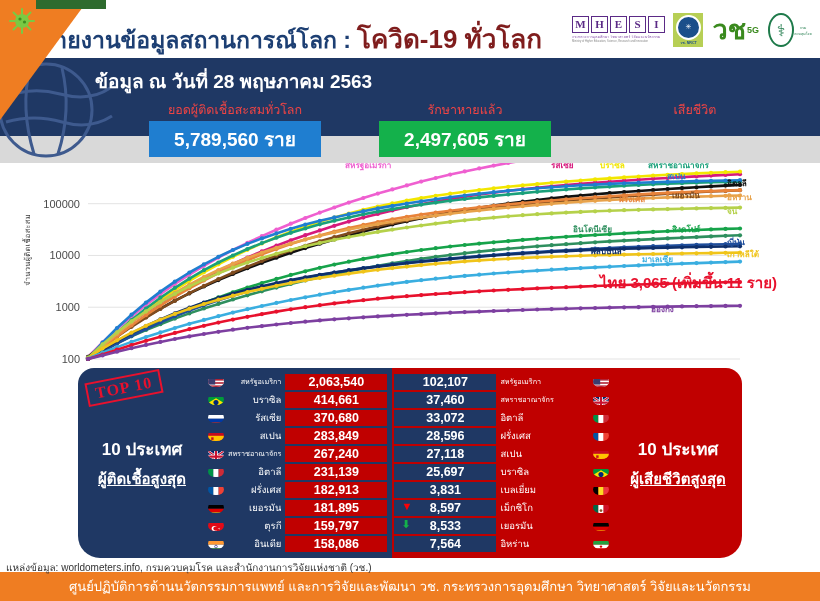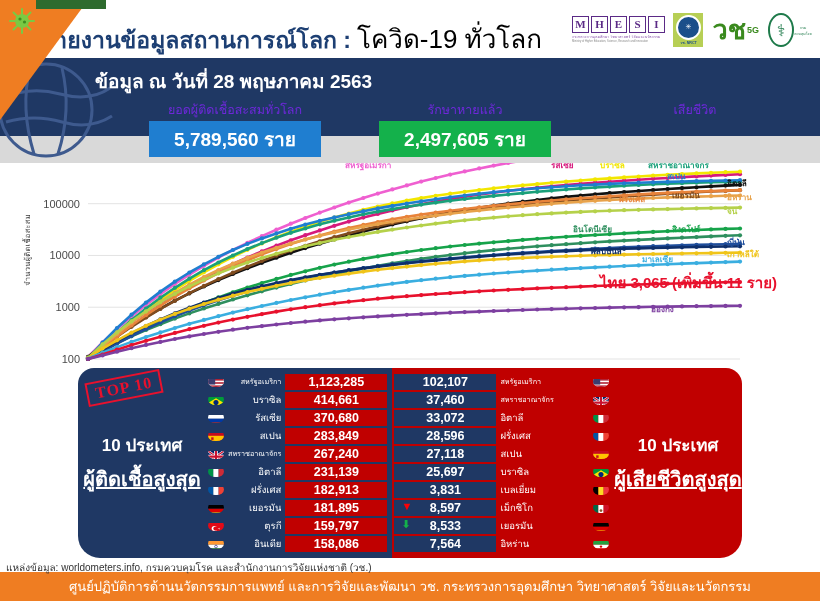--- a/index.html
+++ b/index.html
@@ -13,21 +13,21 @@
   
   .wedge{position:absolute;left:0;top:0;width:96px;height:120px;
          background:#ef7d22;clip-path:polygon(0 0,88px 0,0 120px);z-index:4;}
   .green-strip{position:absolute;left:36px;top:0;width:70px;height:9px;background:#2e6b2e;z-index:5;}
   .virus{position:absolute;left:9px;top:8px;width:26px;height:26px;z-index:6;}
 
   
   .header{position:absolute;left:0;top:9px;width:820px;height:49px;background:#fff;z-index:3;}
   .title-wrap{position:absolute;left:42px;top:9px;display:flex;align-items:baseline;gap:6px;}
   .t-main{font-size:23px;font-weight:bold;color:#1d3f73;letter-spacing:0px;white-space:nowrap;}
-  .t-red{font-size:26px;font-weight:normal;color:#000000;white-space:nowrap;}
+  .t-red{font-size:26px;font-weight:bold;color:#7f1d1d;white-space:nowrap;}
 
   .logos{position:absolute;right:8px;top:4px;display:flex;align-items:center;gap:9px;}
   .logo{display:flex;align-items:center;justify-content:center;}
   .mhesi{width:92px;}
   .mhesi .row{display:flex;gap:2px;}
   .mhesi .bx{width:15px;height:15px;border:1.4px solid #5b2a86;color:#5b2a86;
              font-size:11px;font-weight:bold;display:flex;align-items:center;justify-content:center;
              font-family:"Liberation Serif",serif;}
   .mhesi .sub1{font-size:3.4px;color:#7b3fa0;margin-top:2px;letter-spacing:.2px;line-height:1.5;}
   .mhesi .sub2{font-size:2.7px;color:#888;line-height:1.5;}
@@ -45,21 +45,21 @@
   .moph .seal span{font-size:16px;color:#1e7a4a;}
   .moph .cap{font-size:3.6px;color:#1e7a4a;margin-top:1px;}
 
   
   .navyband{position:absolute;left:0;top:58px;width:820px;height:78px;background:#1f3864;z-index:2;}
   .globe{position:absolute;left:0;top:58px;width:120px;height:110px;z-index:3;overflow:hidden;}
   .datetext{position:absolute;left:95px;top:66px;color:#fff;font-size:19px;font-weight:bold;z-index:4;white-space:nowrap;}
 
   .stats{position:absolute;left:120px;top:104px;width:690px;height:62px;display:flex;z-index:4;}
   .stat{flex:1;text-align:center;}
-  .stat .lab{color:#6d28d9;font-size:12.5px;line-height:1.1;margin-bottom:3px;}
+  .stat .lab{color:#ef4444;font-size:12.5px;line-height:1.1;margin-bottom:3px;}
   .stat .val{display:inline-block;padding:3px 12px;color:#fff;font-size:19px;font-weight:bold;
              min-width:148px;}
   .v-blue{background:#1f7ed0;}
   .v-green{background:#14b14b;}
   .v-red{background:#fb0007;}
   .graybar{position:absolute;left:0;top:136px;width:820px;height:27px;background:#d9d9d9;z-index:1;}
 
   
   .chart{position:absolute;left:0;top:163px;width:820px;height:205px;background:#fff;z-index:2;}
   .ylab{position:absolute;left:22px;top:214px;width:14px;font-size:7.5px;color:#3b3b3b;
@@ -68,21 +68,21 @@
 
   
   .panels{position:absolute;left:78px;top:368px;width:664px;height:190px;z-index:5;
           display:flex;border-radius:16px 16px 22px 22px;overflow:hidden;}
   .p-left{width:332px;background:#1f3864;display:flex;}
   .p-right{width:380px;background:#c00000;display:flex;}
 
   .head-col{width:128px;display:flex;flex-direction:column;align-items:center;justify-content:center;
             color:#fff;position:relative;}
   .head-col .h1{font-size:17px;font-weight:bold;margin-bottom:5px;}
-  .head-col .h2{font-size:20px;font-weight:bold;text-decoration:underline;}
+  .head-col .h2{font-size:15px;font-weight:bold;text-decoration:underline;}
   .stamp{position:absolute;left:8px;top:8px;transform:rotate(-11deg);
          border:2.5px solid #e8112d;color:#e8112d;font-weight:bold;font-size:16px;
          padding:1px 7px;font-family:"Liberation Serif",serif;letter-spacing:1px;}
 
   .tbl{flex:1;display:flex;flex-direction:column;justify-content:center;padding:4px 5px 4px 2px;}
   .trow{display:flex;align-items:center;height:17px;margin-bottom:1px;gap:4px;}
   .flag{width:16px;height:11px;border-radius:50%/55%;overflow:hidden;flex:0 0 16px;
         display:block;border:0;}
   .cname{font-size:9.5px;color:#fff;text-align:right;flex:1;white-space:nowrap;overflow:hidden;}
   .cname.sm{font-size:7.2px;}
@@ -1125,21 +1125,21 @@
                 <rect width="20" height="14" fill="#fff"></rect>
                 <g fill="#b22234">
                   <rect y="0" width="20" height="2"></rect>
                   <rect y="4" width="20" height="2"></rect>
                   <rect y="8" width="20" height="2"></rect>
                   <rect y="12" width="20" height="2"></rect>
                 </g>
                 <rect width="9" height="7" fill="#3c3b6e"></rect>
               </svg></span>
             <span class="cname sm">สหรัฐอเมริกา</span>
-            <span class="vbox red">1,123,285</span>
+            <span class="vbox red">2,063,540</span>
           </div>
           <div class="trow">
             <span class="flag"><svg viewBox="0 0 20 14">
                 <rect width="20" height="14" fill="#009b3a"></rect>
                 <polygon points="10,1.5 19,7 10,12.5 1,7" fill="#fedf00"></polygon>
                 <circle cx="10" cy="7" r="3.2" fill="#002776"></circle>
               </svg></span>
             <span class="cname">บราซิล</span>
             <span class="vbox red">414,661</span>
           </div>

